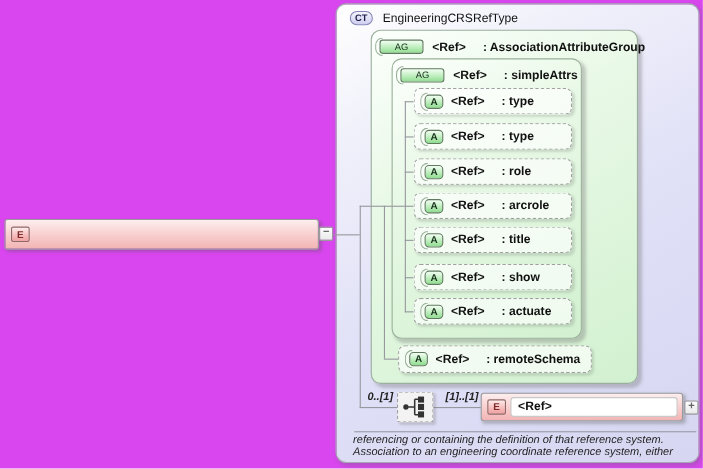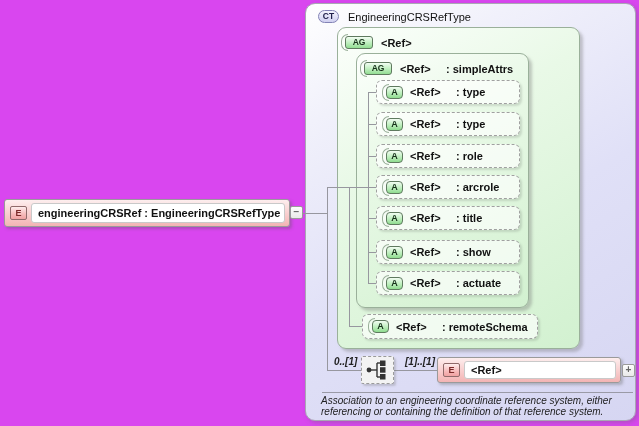--- a/index.html
+++ b/index.html
@@ -57,23 +57,23 @@
   .ct-title { margin-left:9px; font-size:11px; font-weight:normal; color:#111; }
 
   
   .agpanel {
     position:absolute; border:1px solid #9ab09a; border-radius:9px;
     background:linear-gradient(150deg,#fcfffc 0%, #e9f9e7 35%, #d2f1d0 100%);
     box-shadow:3px 3px 3px rgba(110,110,110,0.35);
   }
   .panel-header { position:absolute; left:3px; top:6px; display:flex; align-items:center; }
   .badge-ag {
-    width:28px; height:13px; border:1px solid #5f7a5f; border-radius:3px;
+    width:40px; height:13px; border:1px solid #5f7a5f; border-radius:3px;
     background:linear-gradient(180deg,#f2fdf2 0%, #bdeebd 55%, #93dd93 100%);
-    color:#16301a; font-size:8.5px; font-weight:bold; text-align:center; line-height:11px;
+    color:#16301a; font-size:8.5px; font-weight:normal; text-align:center; line-height:11px;
   }
   .badge-a {
     width:17px; height:13px; border:1px solid #5f7a5f; border-radius:4px;
     background:linear-gradient(180deg,#f2fdf2 0%, #bdeebd 55%, #8fdc8f 100%);
     color:#16301a; font-size:9px; font-weight:bold; text-align:center; line-height:11px;
     flex:none;
   }
   .cap {
     width:7px; height:17px; flex:none;
     border:1px solid #9ab09a; border-right:none; border-radius:9px 0 0 9px;
@@ -121,20 +121,21 @@
       <span class="ct-title">EngineeringCRSRefType</span>
     </div>
   </div>
 
   <div class="agpanel" style="left:337px; top:27px; width:243px; height:322px;">
     <div class="panel-header">
       <span class="cap"></span>
       <span class="badge-ag">AG</span>
       <span class="hdr-text">
         <span class="ref-cell">&lt;Ref&gt;</span>
+        <span class="lbl-cell">: AssociationAttributeGroup</span>
       </span>
     </div>
   </div>
 
   <div class="agpanel" style="left:356px; top:53px; width:173px; height:255px;">
     <div class="panel-header">
       <span class="cap"></span>
       <span class="badge-ag">AG</span>
       <span class="hdr-text">
         <span class="ref-cell">&lt;Ref&gt;</span>
@@ -243,25 +244,22 @@
   <div class="ebox" style="left:437px; top:357px; width:184px; height:26px;">
     <span class="badge-e">E</span>
     <div class="inner">
       <span class="ref-cell">&lt;Ref&gt;</span>
     </div>
   </div>
   <div class="pmbox" style="left:622px; top:364px;">+</div>
 
   <div class="sepline"></div>
   <div class="annotation">
+    <div>referencing or containing the definition of that reference system.</div>
     <div>Association to an engineering coordinate reference system, either</div>
-    <div>referencing or containing the definition of that reference system.</div>
   </div>
 
   <div class="ebox" style="left:4px; top:199px; width:286px; height:28px;">
     <span class="badge-e">E</span>
-    <div class="inner">
-      <span>engineeringCRSRef : EngineeringCRSRefType</span>
-    </div>
   </div>
   <div class="pmbox" style="left:290px; top:206px;">−</div>
 
 </div>
 
 </body></html>

